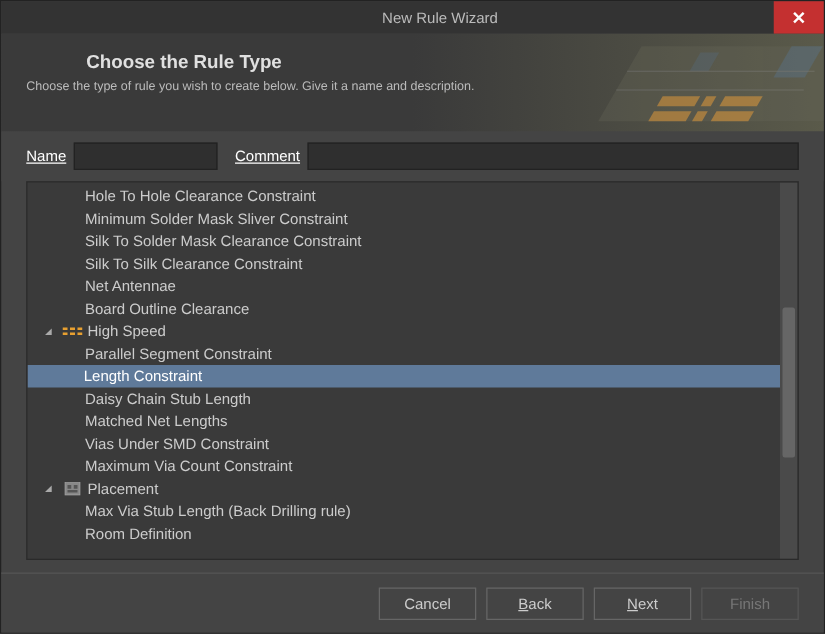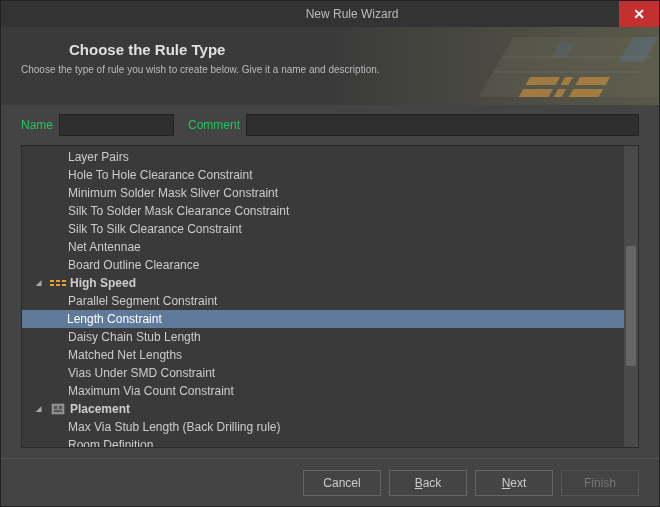--- a/index.html
+++ b/index.html
@@ -83,22 +83,23 @@
     }
     .form-row {
       height: 40px;
       padding: 0 20px;
       display: flex;
       align-items: center;
       gap: 6px;
       background: #444;
     }
     .form-label {
-      color: #22c55e;
-      font-size: 12px;
+      color: #ffffff;
+      font-size: 12px;
+      text-decoration: underline;
     }
     .form-input {
       background: #2f2f2f;
       border: 1px solid #222;
       height: 22px;
       color: #ccc;
       padding: 0 5px;
       font-size: 12px;
     }
     .input-name {
@@ -141,21 +142,21 @@
       height: 18px;
       display: flex;
       align-items: center;
       color: #ccc;
       font-size: 12px;
       padding-left: 46px;
       cursor: pointer;
     }
     .tree-category {
       padding-left: 14px;
-      font-weight: bold;
+      font-weight: normal;
       position: relative;
     }
     .tree-category .expand-icon {
       margin-right: 4px;
       width: 10px;
       display: inline-block;
       color: #aaa;
     }
     .cat-icon {
       width: 16px;
@@ -233,23 +234,20 @@
   <div class="form-row">
     <span class="form-label">Name</span>
     <input class="form-input input-name" value="" style="">
     <span class="form-label">Comment</span>
     <input class="form-input input-comment" value="" style="">
   </div>
 
   <div class="tree-container">
     <div class="tree" id="tree">
         <div class="tree-item">
-          <span>Layer Pairs</span>
-        </div>
-        <div class="tree-item">
           <span>Hole To Hole Clearance Constraint</span>
         </div>
         <div class="tree-item">
           <span>Minimum Solder Mask Sliver Constraint</span>
         </div>
         <div class="tree-item">
           <span>Silk To Solder Mask Clearance Constraint</span>
         </div>
         <div class="tree-item">
           <span>Silk To Silk Clearance Constraint</span>

